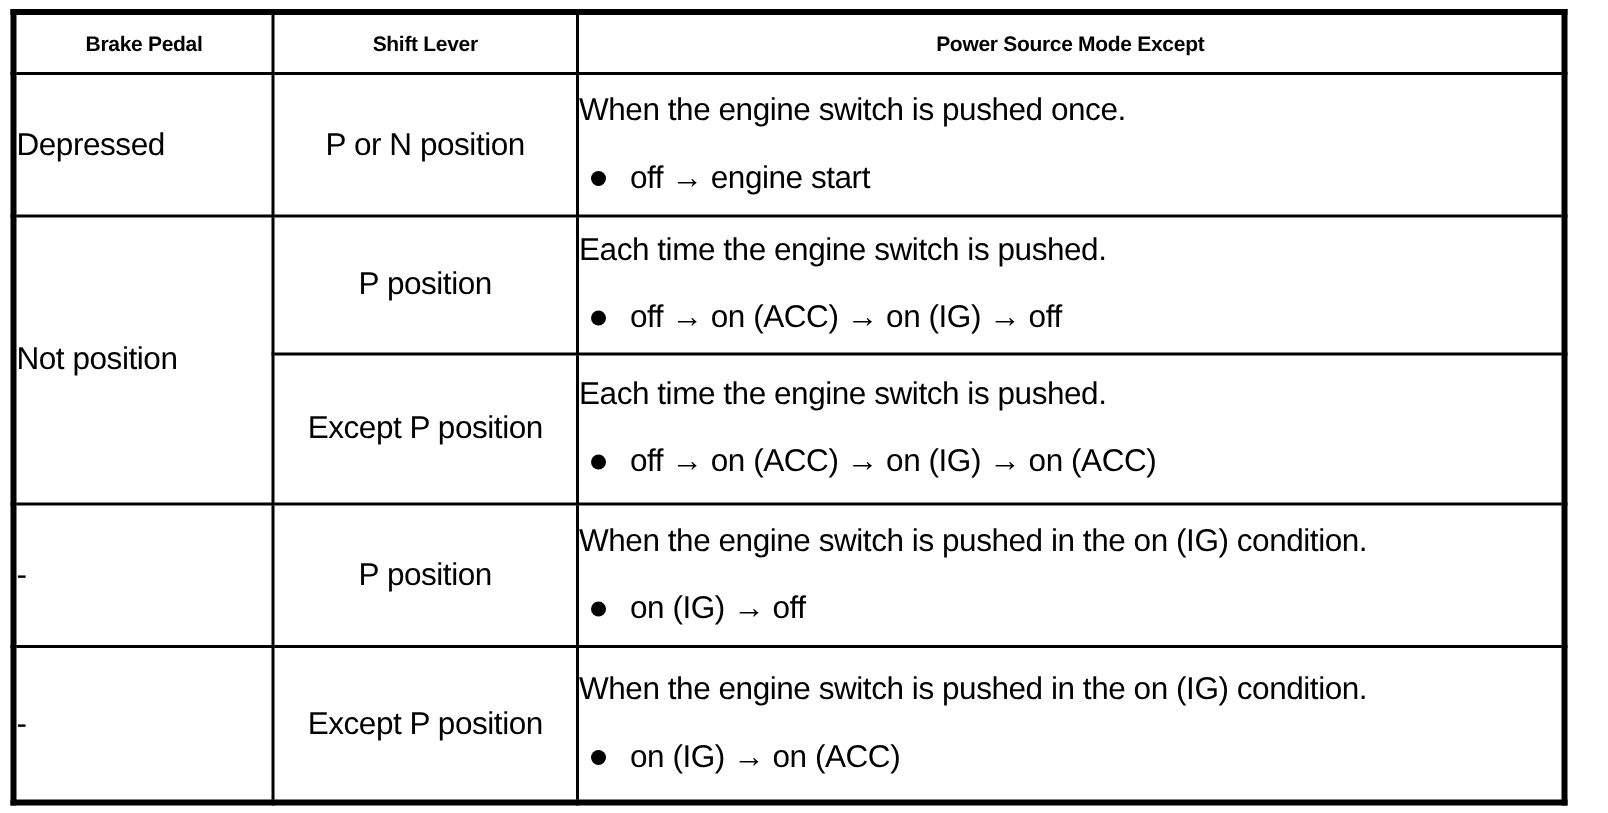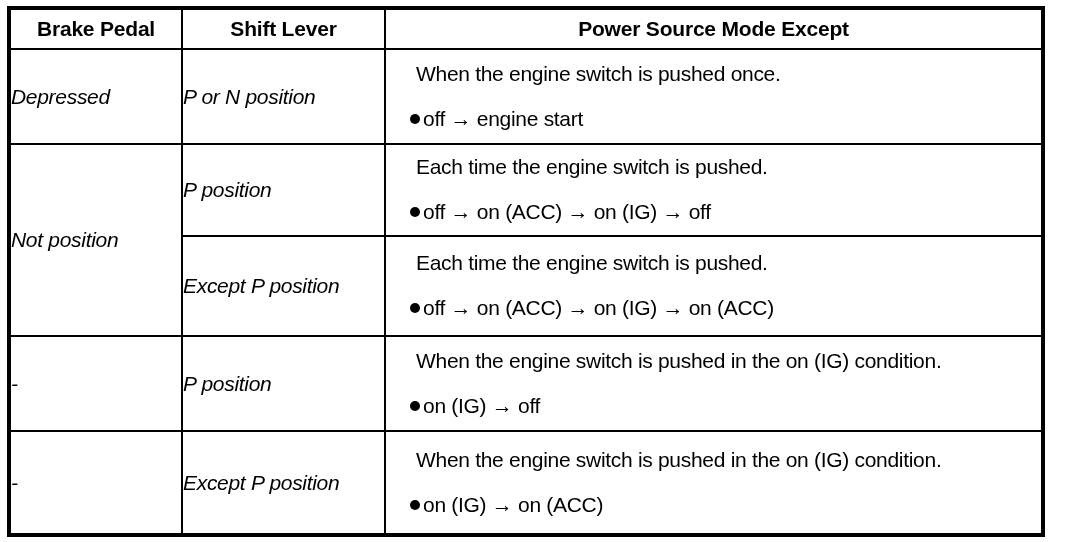--- a/index.html
+++ b/index.html
@@ -44,63 +44,60 @@
   }
 
   
   col.c-brake  { width: 173px; }
   col.c-shift  { width: 203px; }
   col.c-power  { width: 658px; }
 
   
   thead th {
     height: 38px;
-    font-size: 21px;
+    font-size: 14px;
     font-weight: bold;
     text-align: center;
     letter-spacing: -0.2px;
     border-bottom-width: 3px;
   }
 
   
   .cell-brake,
   .cell-shift {
     font-size: 21px;
     font-weight: normal;
     text-align: left;
     padding-left: 6px;
     letter-spacing: -0.3px;
     white-space: nowrap;
-    font-style: italic;
   }
   .cell-brake { padding-left: 4px; }
-  .cell-shift { padding-left: 8px; }
+  .cell-shift { padding-left: 8px; text-align: center; }
 
   .cell-power {
     padding: 6px 0 8px 8px;
     vertical-align: top;
     font-size: 21px;
     letter-spacing: -0.3px;
   }
 
   .power-head {
     display: block;
     line-height: 1.18;
     white-space: nowrap;
-    padding-left: 30px;
   }
 
   .power-bullet-line {
     display: block;
     margin-top: 20px;
-    padding-left: 21px;
+    padding-left: 34px;
     position: relative;
     line-height: 1.18;
     white-space: nowrap;
-    margin-left: 16px;
   }
   .power-bullet-line .dot {
     position: absolute;
     left: 8px;
     top: 50%;
     width: 10px;
     height: 10px;
     margin-top: -5px;
     background: #000000;
     border-radius: 50%;

